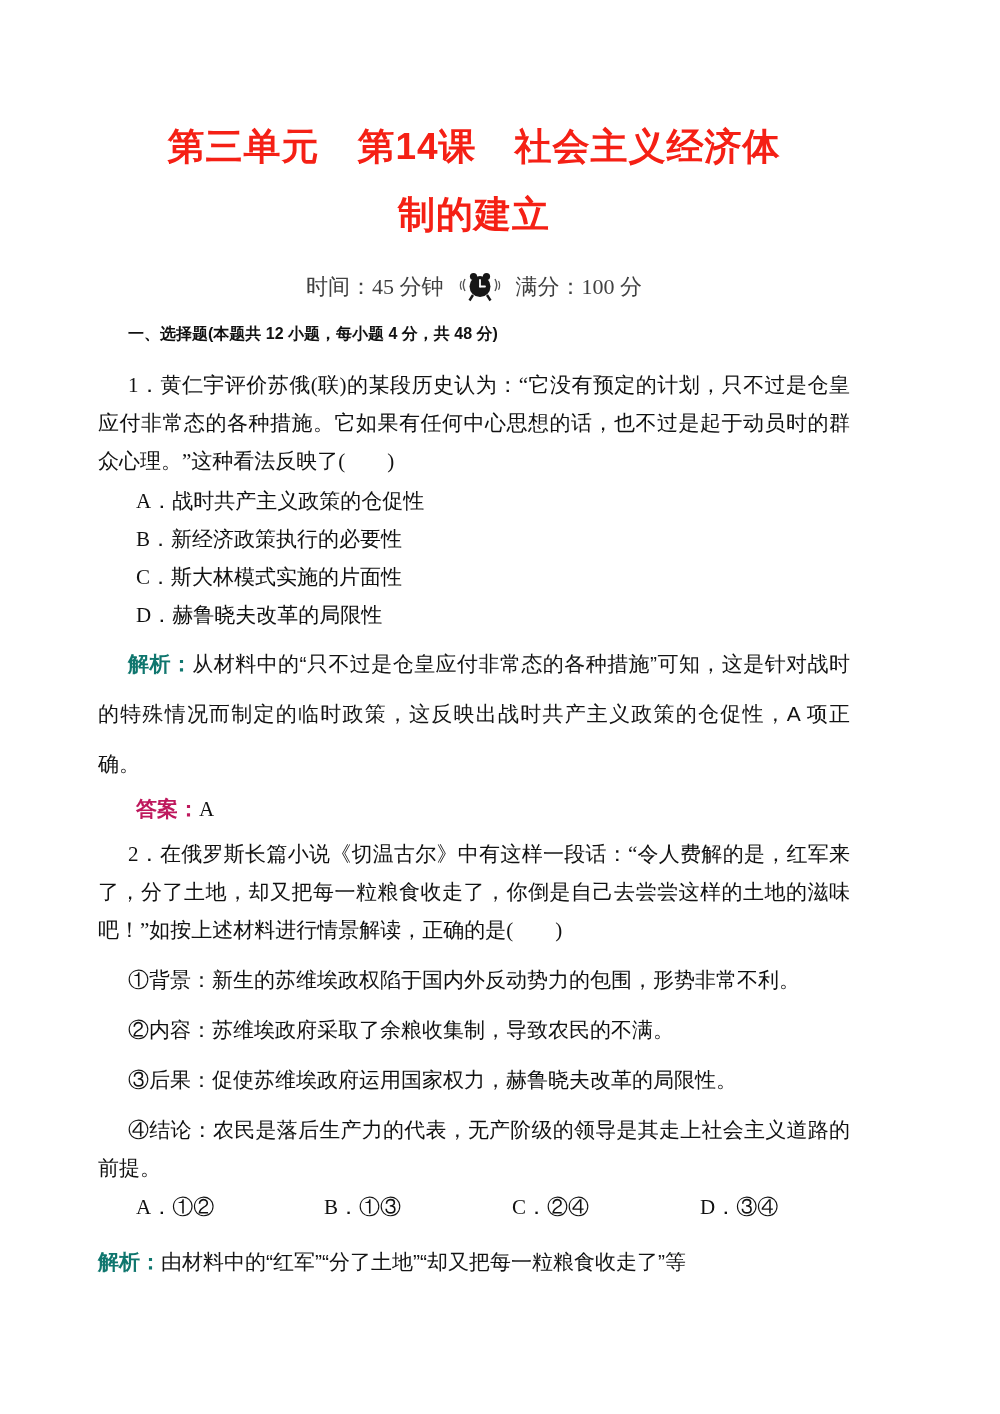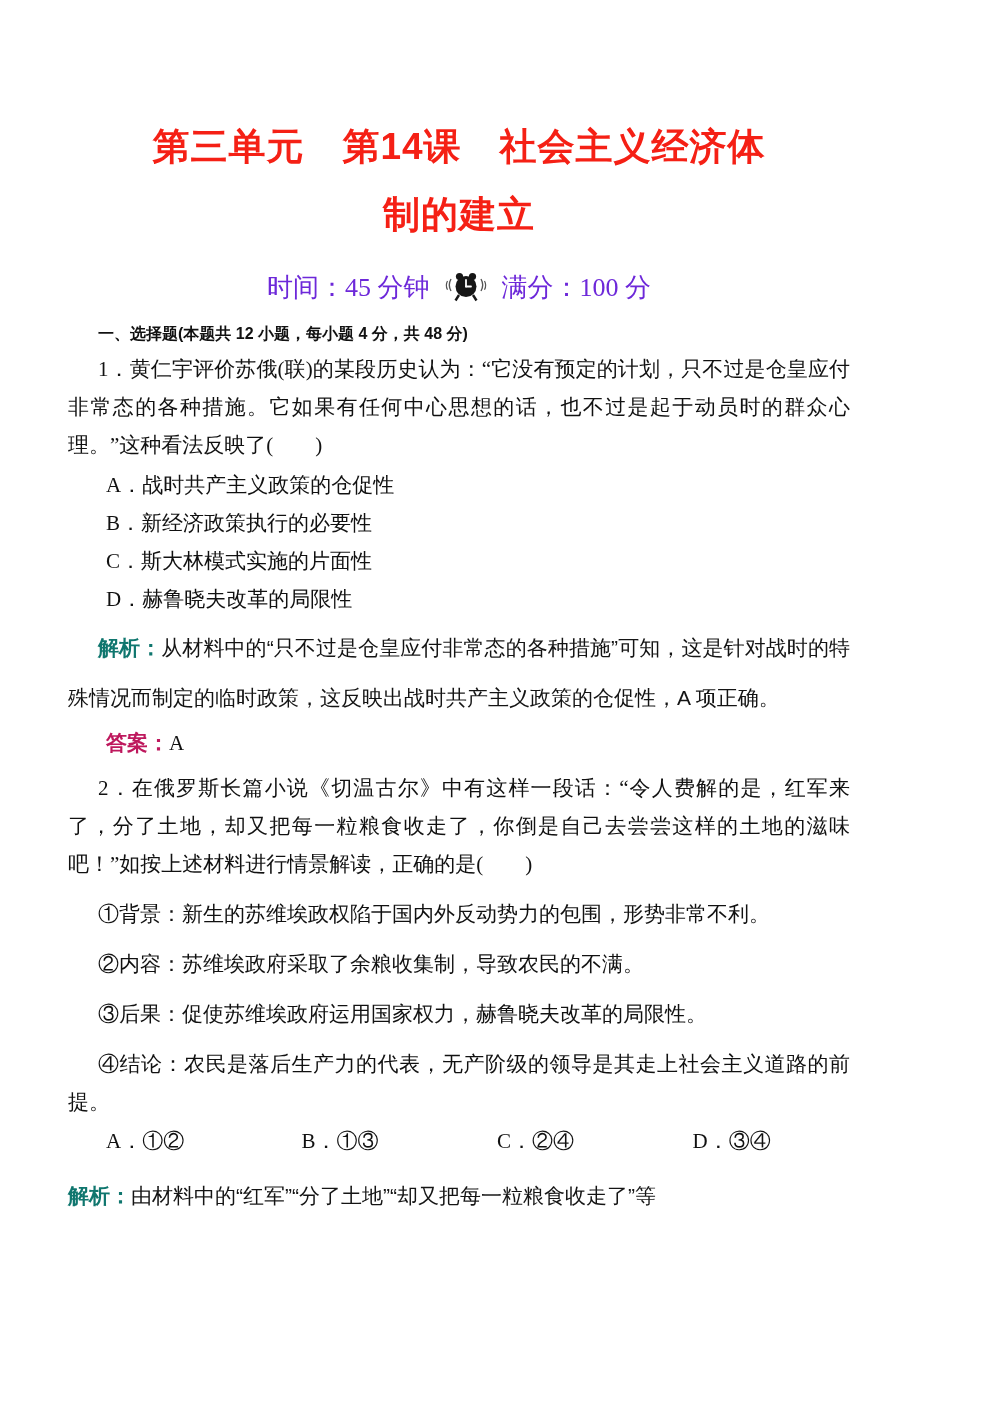--- a/index.html
+++ b/index.html
@@ -3,21 +3,21 @@
 <meta charset="utf-8">
 <style>
   html, body { margin: 0; padding: 0; background: #ffffff; }
   .page {
     position: relative;
     width: 1000px;
     height: 1414px;
     margin: 0 auto;
     background: #ffffff;
     box-sizing: border-box;
-    padding: 124px 150px 0 68px;
+    padding: 124px 150px 0 98px;
     font-family: "Liberation Serif", "DejaVu Serif", serif;
     font-size: 21px;
     color: #111111;
     overflow: hidden;
   }
   
   .doc-title {
     text-align: center;
     color: #f52015;
     font-family: "Liberation Sans", "DejaVu Sans", sans-serif;
@@ -28,37 +28,37 @@
   }
   .doc-title .line2 { margin-top: 22px; }
   
   .meta-line {
     margin-top: 34px;
     height: 30px;
     display: flex;
     justify-content: center;
     align-items: center;
     gap: 14px;
-    font-size: 26px;
-    color: #6d28d9;
+    font-size: 22px;
+    color: #404040;
   }
   .clock-icon { display: inline-block; width: 44px; height: 34px; }
   
   .section-header {
     margin-top: 16px;
     line-height: 32px;
     font-family: "Liberation Sans", "DejaVu Sans", sans-serif;
     font-weight: 700;
     font-size: 16px;
     text-indent: 30px;
   }
   
   p { margin: 0; }
   .stem {
-    margin-top: 0;
+    margin-top: 16px;
     line-height: 38px;
     text-align: justify;
     text-indent: 30px;
   }
   .stem.q2 { margin-top: 6px; }
   
   .options-block { margin-top: 2px; }
   .option-line {
     line-height: 38px;
     padding-left: 38px;

